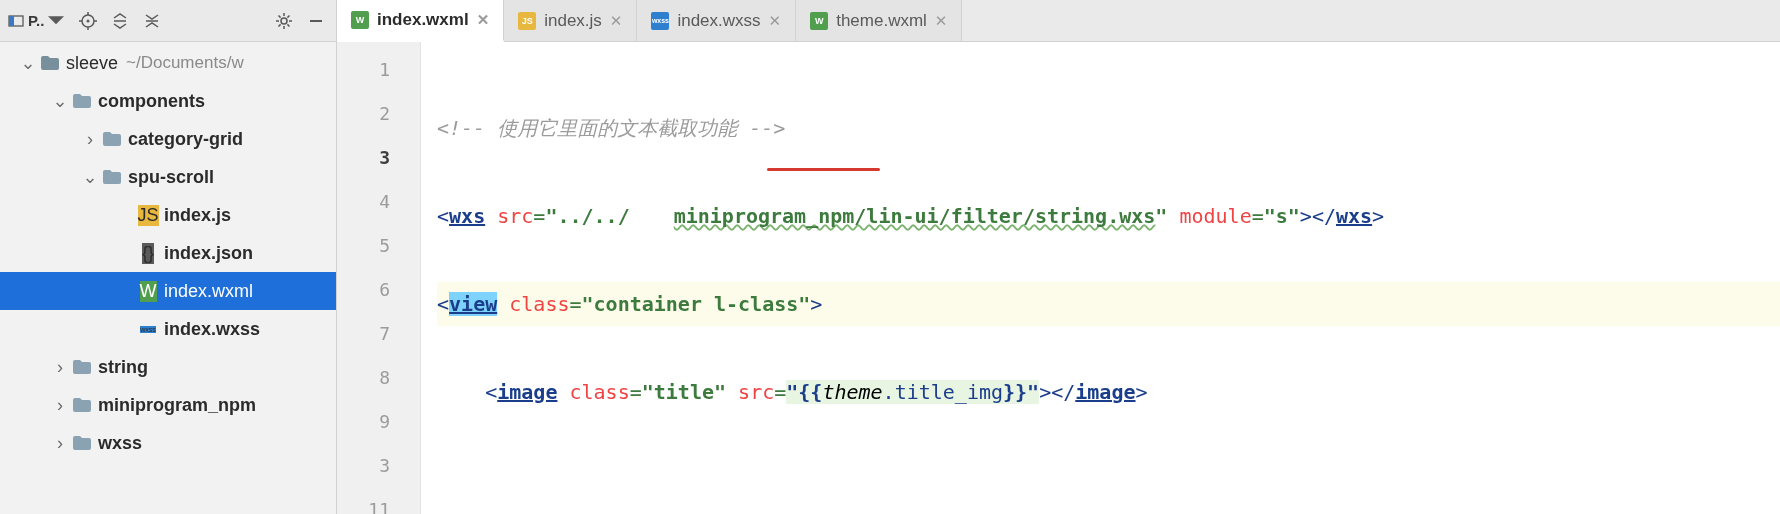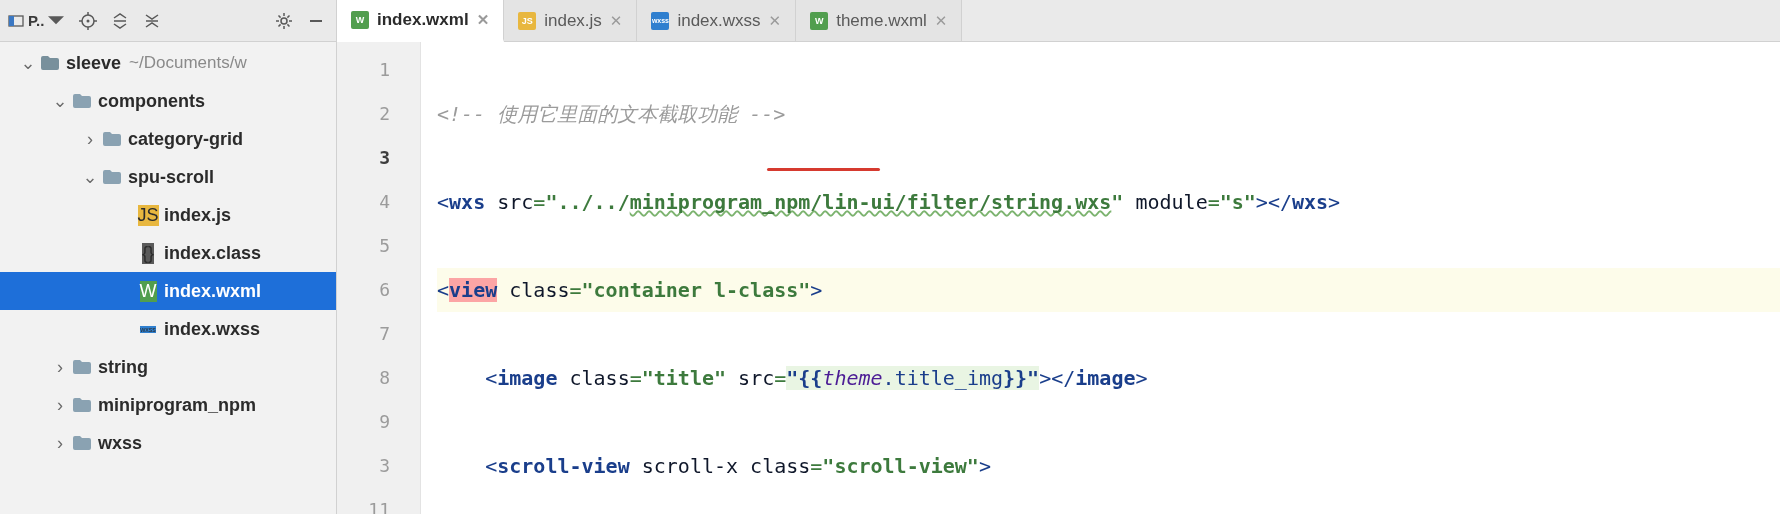--- a/index.html
+++ b/index.html
@@ -28,21 +28,21 @@
   .tree { flex: 1; overflow: hidden; padding-top: 2px; }
   .tree-row {
     display: flex; align-items: center; height: 38px; padding-left: 8px; white-space: nowrap;
     font-size: 18px; color: #2b2b2b;
   }
   .tree-row.selected { background: #1e6fd9; color: #fff; }
   .tree-row .chev { width: 16px; display: inline-flex; justify-content: center; color: #6b6b6b; }
   .tree-row.selected .chev { color: #fff; }
   .tree-row .icon { width: 20px; display: inline-flex; justify-content: center; margin: 0 6px 0 4px; }
   .tree-row .name { font-weight: 700; }
-  .tree-row.bold .name { font-weight: 700; }
+  .tree-row.bold .name { font-weight: 400; }
   .tree-row .path { color: #8a8a8a; margin-left: 8px; font-size: 17px; }
   .folder-icon { fill: #8aa2b2; }
   .folder-icon-dark { fill: #78909c; }
   .i1 { padding-left: 20px; }
   .i2 { padding-left: 52px; }
   .i3 { padding-left: 82px; }
   .i4 { padding-left: 118px; }
   
   .editor-side { flex: 1; display: flex; flex-direction: column; background: #fff; min-width: 0; }
   .tabbar {
@@ -64,38 +64,38 @@
   .editor-body { flex: 1; display: flex; overflow: hidden; }
   .gutter {
     width: 84px; background: #f0f0f0; border-right: 1px solid #e3e3e3;
     color: #9b9b9b; font-family: Menlo, Consolas, monospace; font-size: 18px;
     text-align: right; padding: 6px 30px 0 0; line-height: 44px;
   }
   .gutter .ln { height: 44px; position: relative; }
   .gutter .ln.current { color: #3d3d3d; font-weight: 600; }
   .code {
     flex: 1; font-family: Menlo, Consolas, monospace; font-size: 20px;
-    padding: 6px 0 0 16px; line-height: 44px; white-space: pre; overflow: hidden;
+    padding: 20px 0 0 16px; line-height: 44px; white-space: pre; overflow: hidden;
     position: relative;
   }
   .code .line { height: 44px; }
   .code .line.hl { background: #fdfcea; }
   .tok-comment { color: #9b9b9b; font-style: italic; }
-  .tok-tag { color: #1a3e8b; font-weight: 700; }
-  .tok-attr { color: #0f172a; }
+  .tok-tag { color: #1a3e8b; font-weight: 700; text-decoration: underline; }
+  .tok-attr { color: #ef4444; }
   .tok-eq { color: #3d7a3d; }
   .tok-str { color: #3d7a3d; font-weight: 700; }
   .tok-punc { color: #1a3e8b; }
   .tok-mustache { background: #e9f5e3; color: #1a3e8b; }
-  .tok-var { color: #4c1d95; font-style: italic; }
-  .tok-green-underline { text-decoration: underline wavy #7cb36f; text-decoration-skip-ink: none; }
+  .tok-var { color: #000000; font-style: italic; }
+  .tok-green-underline { text-decoration: underline wavy #7cb36f; text-decoration-skip-ink: none; margin-left: 44px; }
   .red-underline {
     position: absolute; height: 3px; background: #d63a2f; border-radius: 2px;
   }
-  .view-hl { background: #fca5a5; text-align: center; }
+  .view-hl { background: #7dd3fc; text-align: center; }
 </style>
 </head>
 <body>
 
 <div class="workspace">
 
   <div class="sidebar">
     <div class="sidebar-toolbar">
       <div class="tb-title">
         <svg viewBox="0 0 16 16">
@@ -194,21 +194,21 @@
           <span class="icon">
             <span class="ficon js">JS</span>
           </span>
         <span class="name">index.js</span>
       </div>
       <div class="tree-row i4">
         <span class="chev"></span>
           <span class="icon">
             <span class="ficon json">{}</span>
           </span>
-        <span class="name">index.class</span>
+        <span class="name">index.json</span>
       </div>
       <div class="tree-row i4 selected bold">
         <span class="chev"></span>
           <span class="icon">
             <span class="ficon wxml">W</span>
           </span>
         <span class="name">index.wxml</span>
       </div>
       <div class="tree-row i4">
         <span class="chev"></span>
@@ -282,21 +282,20 @@
         <div class="ln">8</div>
         <div class="ln">9</div>
         <div class="ln">3</div>
         <div class="ln">11</div>
       </div>
       <div class="code">
 <div class="line"><span class="tok-comment">&lt;!-- 使用它里面的文本截取功能 --&gt;</span></div>
 <div class="line"><span class="tok-punc">&lt;</span><span class="tok-tag">wxs</span> <span class="tok-attr">src</span><span class="tok-eq">=</span><span class="tok-str">"../../</span><span class="tok-str tok-green-underline">miniprogram_npm/lin-ui/filter/string.wxs</span><span class="tok-str">"</span> <span class="tok-attr">module</span><span class="tok-eq">=</span><span class="tok-str">"s"</span><span class="tok-punc">&gt;&lt;/</span><span class="tok-tag">wxs</span><span class="tok-punc">&gt;</span></div>
 <div class="line hl"><span class="tok-punc">&lt;</span><span class="tok-tag view-hl">view</span> <span class="tok-attr">class</span><span class="tok-eq">=</span><span class="tok-str">"container l-class"</span><span class="tok-punc">&gt;</span></div>
 <div class="line">    <span class="tok-punc">&lt;</span><span class="tok-tag">image</span> <span class="tok-attr">class</span><span class="tok-eq">=</span><span class="tok-str">"title"</span> <span class="tok-attr">src</span><span class="tok-eq">=</span><span class="tok-str tok-mustache">"{{</span><span class="tok-var tok-mustache">theme</span><span class="tok-mustache">.title_img</span><span class="tok-str tok-mustache">}}"</span><span class="tok-punc">&gt;&lt;/</span><span class="tok-tag">image</span><span class="tok-punc">&gt;</span></div>
-<div class="line">    <span class="tok-punc">&lt;</span><span class="tok-tag">scroll-view</span> <span class="tok-attr">scroll-x</span> <span class="tok-attr">class</span><span class="tok-eq">=</span><span class="tok-str">"scroll-view"</span><span class="tok-punc">&gt;</span></div>
 
 
 
 
 
         <div class="red-underline" style="top:126px; left:346px; width:113px;"></div>
       </div>
     </div>
   </div>
 </div>

